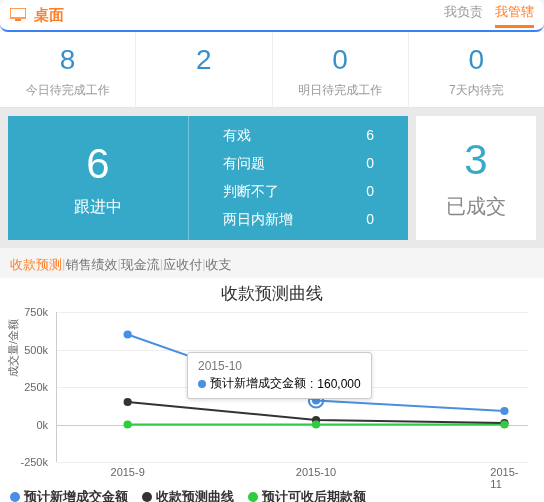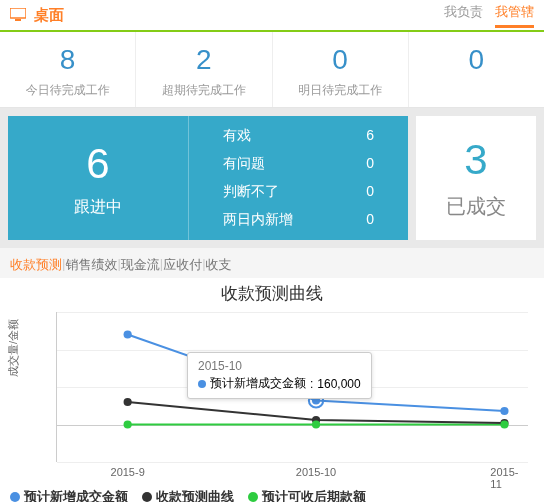--- a/index.html
+++ b/index.html
@@ -1,19 +1,19 @@
 <!DOCTYPE html>
 <html><head>
 <meta charset="utf-8">
 <style>
   * { margin: 0; padding: 0; box-sizing: border-box; }
   body { font-family: "Microsoft YaHei", Arial, sans-serif; font-size: 13px; background: #f5f5f5; width: 544px; height: 502px; overflow: hidden; }
 
   
-  .header-bar { background: #fff; border-bottom: 2px solid #84cc16; display: flex; align-items: center; height: 32px; padding: 0 10px; }
+  .header-bar { background: #fff; border-bottom: 2px solid #3b82f6; display: flex; align-items: center; height: 32px; padding: 0 10px; border-radius: 8px; }
   .monitor-icon { width: 16px; height: 14px; margin-right: 8px; }
   .header-title { color: #ff7f27; font-size: 15px; font-weight: bold; flex: 1; }
   .header-tabs { display: flex; gap: 12px; font-size: 13px; }
   .header-tab { color: #999; cursor: pointer; padding-bottom: 4px; }
   .header-tab.active { color: #ff7f27; border-bottom: 3px solid #ff7f27; }
 
   
   .summary-row { display: flex; background: #fff; border-bottom: 1px solid #e5e5e5; }
   .summary-cell { flex: 1; text-align: center; padding: 10px 4px 8px; border-right: 1px solid #eee; }
   .summary-cell:last-child { border-right: none; }
@@ -75,28 +75,28 @@
   </div>
 </div>
 
 <div class="summary-row">
   <div class="summary-cell">
     <div class="summary-num">8</div>
     <div class="summary-label">今日待完成工作</div>
   </div>
   <div class="summary-cell">
     <div class="summary-num">2</div>
-    <div class="summary-label">超期待完成工作</div>
   </div>
   <div class="summary-cell">
     <div class="summary-num">0</div>
     <div class="summary-label">明日待完成工作</div>
   </div>
   <div class="summary-cell">
     <div class="summary-num">0</div>
+    <div class="summary-label">7天内待完</div>
   </div>
 </div>
 
 <div class="cards-row">
   <div class="card-follow">
     <div class="card-follow-left">
       <div class="card-follow-num">6</div>
       <div class="card-follow-label">跟进中</div>
     </div>
     <div class="card-follow-right">
@@ -133,20 +133,27 @@
   <span class="tab-sep">|</span>
   <span class="tab-item">应收付</span>
   <span class="tab-sep">|</span>
   <span class="tab-item">收支</span>
 </div>
 
 <div class="chart-wrap">
   <div class="chart-title">收款预测曲线</div>
   <div class="chart-area">
     <div class="y-label">成交量/金额</div>
+    <div class="y-axis">
+      <span class="y-tick" style="top:0%">750k</span>
+      <span class="y-tick" style="top:25%">500k</span>
+      <span class="y-tick" style="top:50%">250k</span>
+      <span class="y-tick" style="top:75%">0k</span>
+      <span class="y-tick" style="top:100%">-250k</span>
+    </div>
     <div class="plot">
       <div class="gridline" style="top:0%"></div>
       <div class="gridline" style="top:25%"></div>
       <div class="gridline" style="top:50%"></div>
       <div class="gridline" style="top:75%; border-color:#ccc"></div>
       <div class="gridline" style="top:100%"></div>
       <svg class="lines" id="chart-svg" preserveAspectRatio="none" viewBox="0 0 460 150">
           <path d="M69 112.5 L253.00000000000003 112.5 L437 112.5 " stroke="#2ecc40" stroke-width="2" fill="none"></path>
           <path d="M69 90 L253.00000000000003 108 L437 111 " stroke="#333333" stroke-width="2" fill="none"></path>
           <path d="M69 22.5 L253.00000000000003 88.5 L437 99 " stroke="#4a90e2" stroke-width="2" fill="none"></path>

